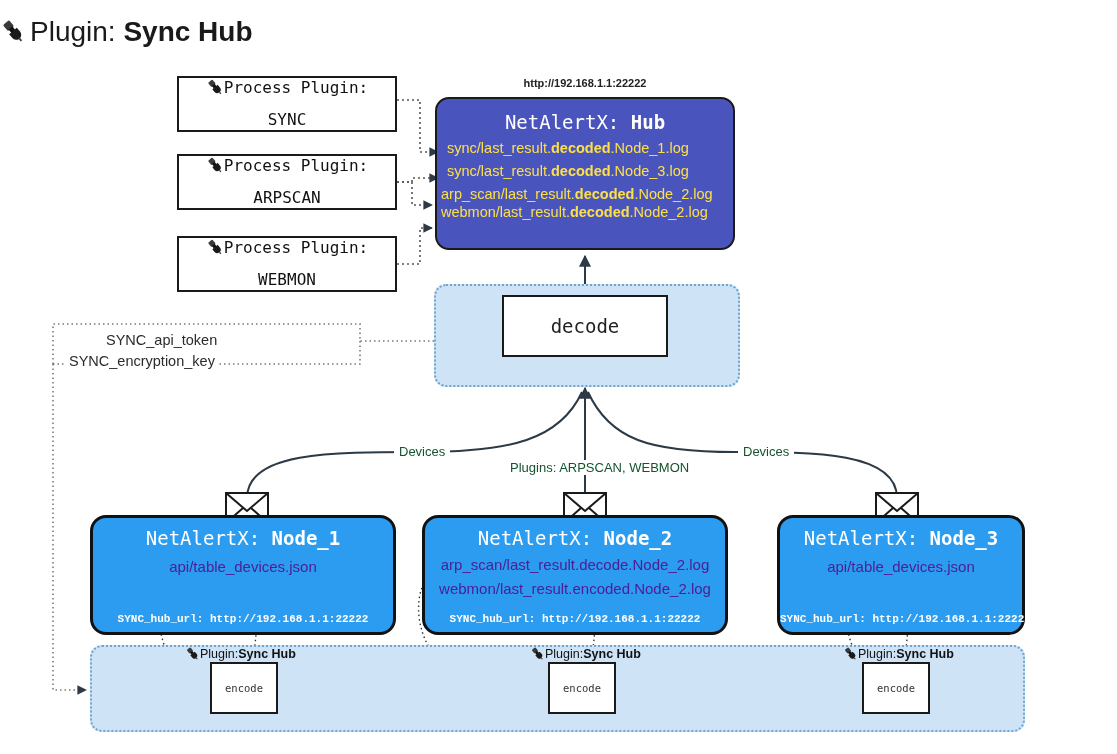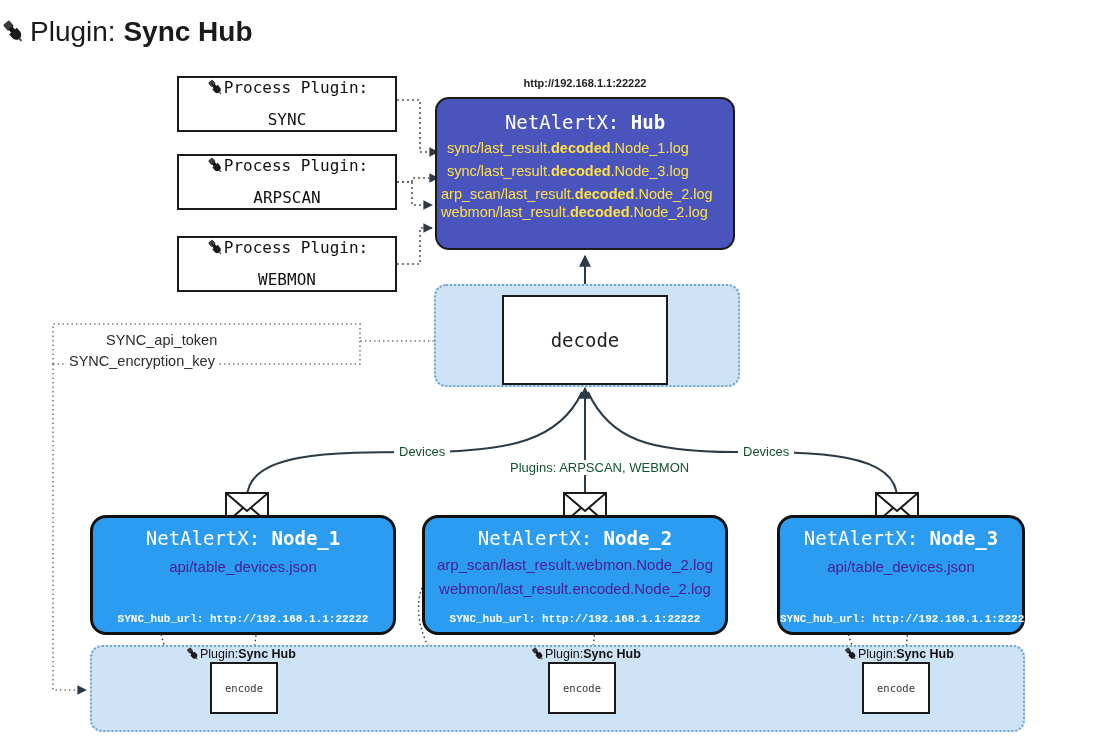--- a/index.html
+++ b/index.html
@@ -85,21 +85,21 @@
     position: absolute;
     left: 434px; top: 284px;
     width: 306px; height: 103px;
     background: #cfe3f7;
     border: 2px dotted #6fa4cf;
     border-radius: 12px;
   }
   #decode-box {
     position: absolute;
     left: 502px; top: 295px;
-    width: 166px; height: 90px;
+    width: 166px; height: 62px;
     background: #ffffff;
     border: 2px solid #1a1a1a;
     display: flex; align-items: center; justify-content: center;
     font-family: "DejaVu Sans Mono", "Liberation Mono", monospace;
     font-size: 19px; color: #222;
   }
 
   
   .token-label {
     position: absolute;
@@ -353,21 +353,21 @@
   <div class="edge-label" id="lbl-plugins">Plugins: ARPSCAN, WEBMON</div>
 
   <div class="node" id="node1">
     <div class="n-title"><span>NetAlertX: </span><b>Node_1</b></div>
     <div class="n-line">api/table_devices.json</div>
     <div class="n-foot">SYNC_hub_url: http://192.168.1.1:22222</div>
   </div>
 
   <div class="node" id="node2">
     <div class="n-title"><span>NetAlertX: </span><b>Node_2</b></div>
-    <div class="n-line">arp_scan/last_result.webmon.Node_2.log</div>
+    <div class="n-line">arp_scan/last_result.decode.Node_2.log</div>
     <div class="n-line">webmon/last_result.encoded.Node_2.log</div>
     <div class="n-foot">SYNC_hub_url: http://192.168.1.1:22222</div>
   </div>
 
   <div class="node" id="node3">
     <div class="n-title"><span>NetAlertX: </span><b>Node_3</b></div>
     <div class="n-line">api/table_devices.json</div>
     <div class="n-foot">SYNC_hub_url: http://192.168.1.1:22222</div>
   </div>
 

